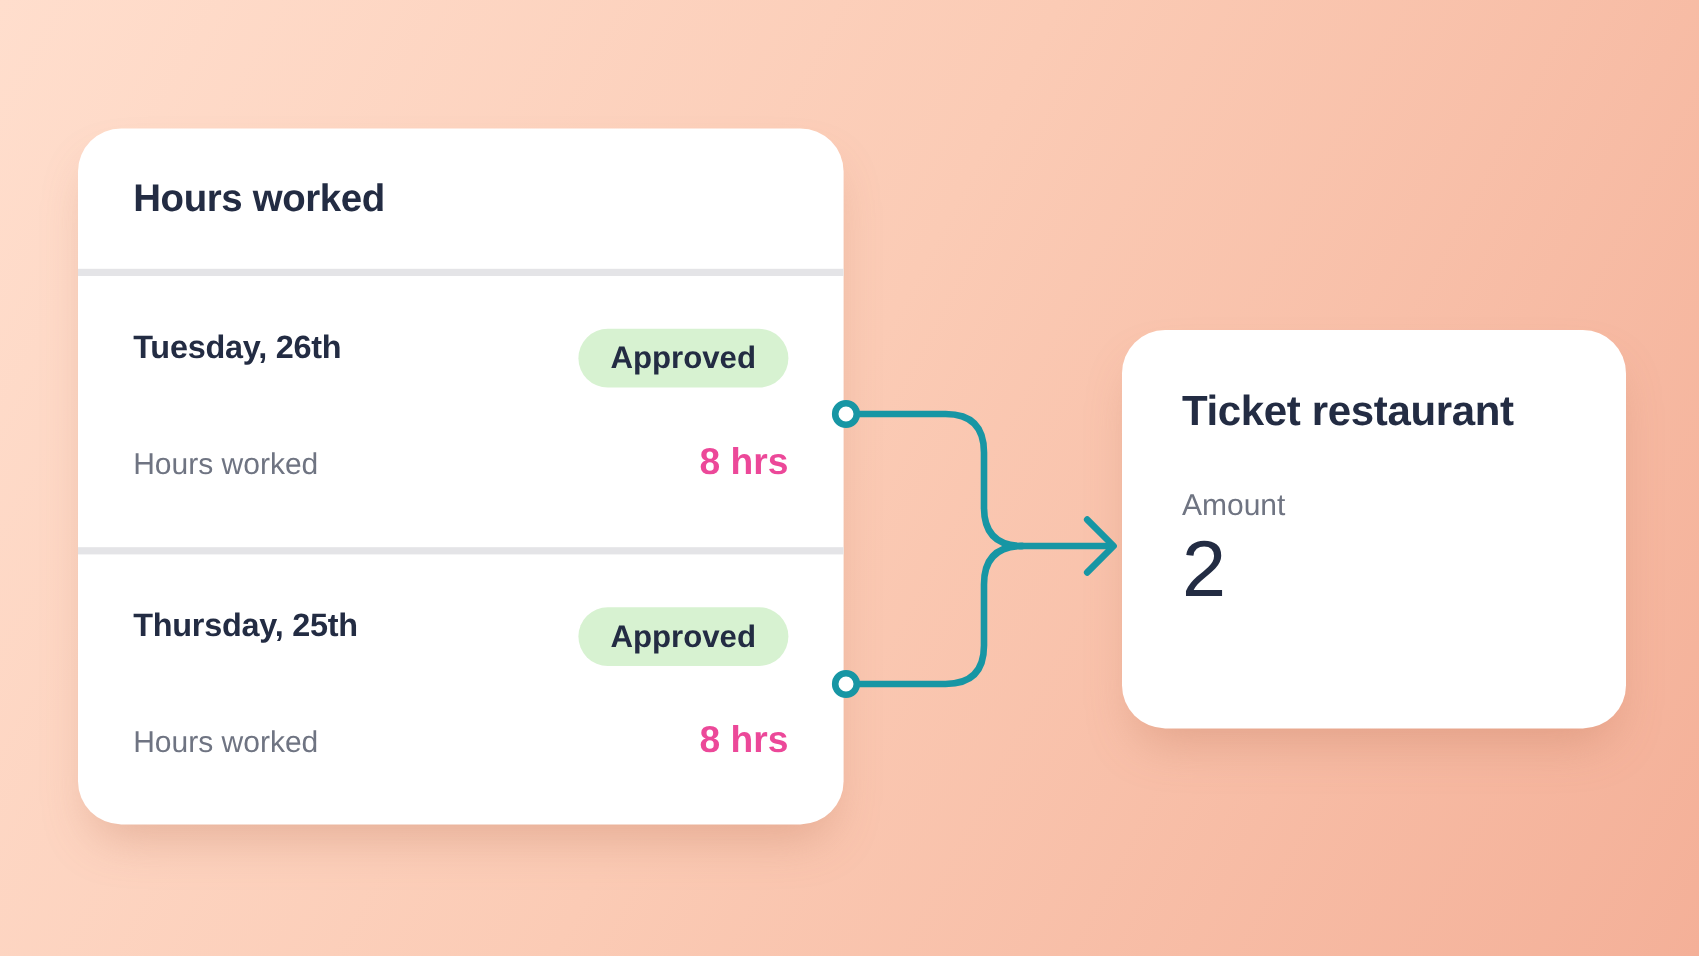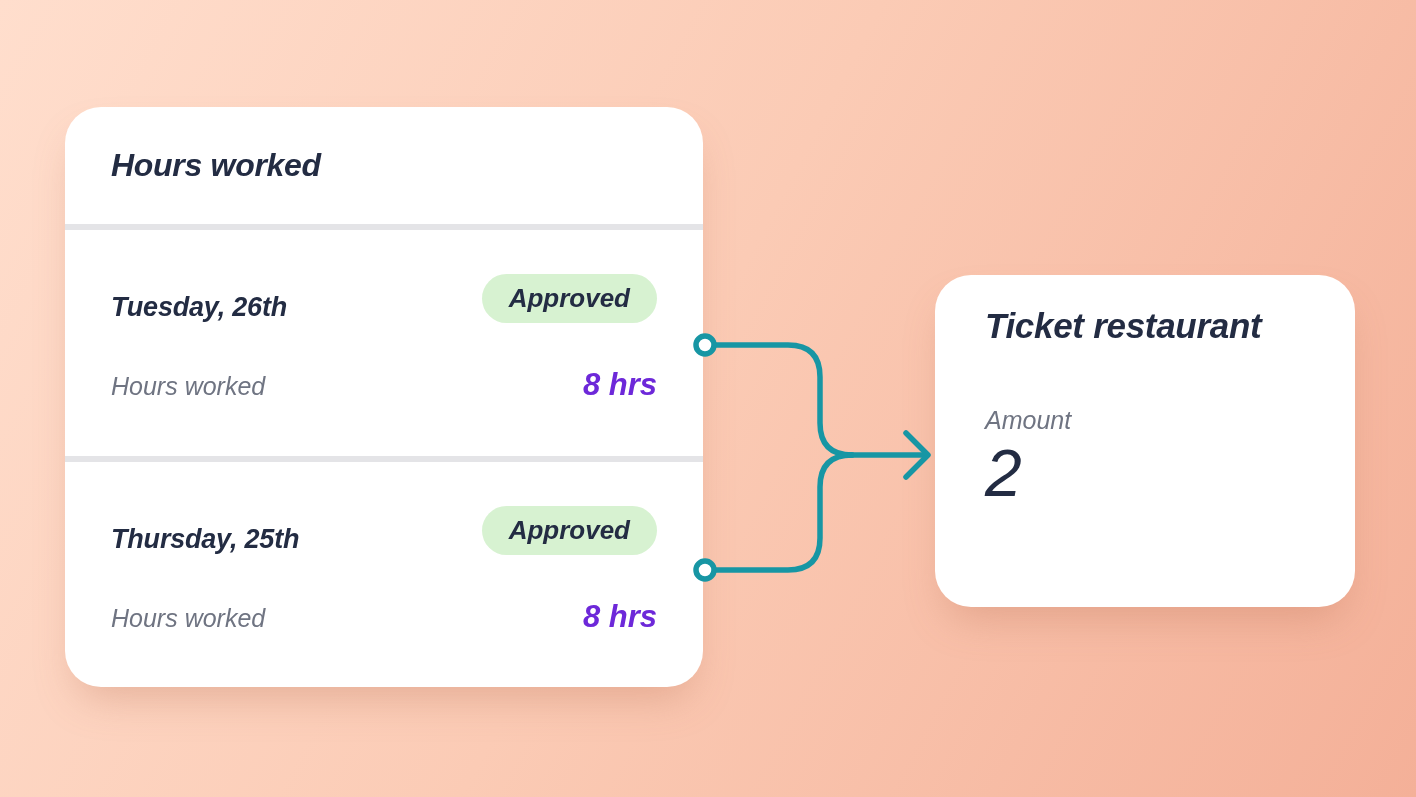--- a/index.html
+++ b/index.html
@@ -6,21 +6,20 @@
     margin: 0;
     padding: 0;
     font-family: "Liberation Sans", sans-serif;
   }
   .stage {
     position: relative;
     width: 1416px;
     height: 797px;
     overflow: hidden;
     background: linear-gradient(118deg, #ffdecd 0%, #fbcbb5 48%, #f4b098 100%);
-    font-style: italic;
   }
   .card {
     position: absolute;
     background: #ffffff;
     border-radius: 36px;
     box-shadow: 0 22px 40px -12px rgba(186, 112, 82, 0.35);
   }
   
   .hours-card {
     left: 65px;
@@ -49,21 +48,21 @@
     background: #e4e4e7;
     flex: 0 0 auto;
   }
   .day-section {
     flex: 1 1 0;
     padding: 44px 46px 0 46px;
     box-sizing: border-box;
   }
   .day-row {
     display: flex;
-    align-items: flex-end;
+    align-items: flex-start;
     justify-content: space-between;
   }
   .day-label {
     font-size: 27px;
     font-weight: 700;
     color: #232c43;
     letter-spacing: -0.2px;
   }
   .badge {
     background: #d7f2d1;
@@ -81,39 +80,39 @@
     margin-top: 44px;
   }
   .metric-label {
     font-size: 25px;
     font-weight: 400;
     color: #6f7482;
   }
   .metric-value {
     font-size: 31px;
     font-weight: 600;
-    color: #6d28d9;
+    color: #ec4899;
   }
   
   .ticket-card {
     left: 935px;
     top: 275px;
     width: 420px;
     height: 332px;
     box-sizing: border-box;
-    padding: 31px 48px 0 50px;
+    padding: 48px 48px 0 50px;
   }
   .ticket-title {
     font-size: 35px;
     font-weight: 700;
     color: #232c43;
     letter-spacing: -0.3px;
   }
   .amount-label {
-    margin-top: 60px;
+    margin-top: 44px;
     font-size: 25px;
     font-weight: 400;
     color: #6f7482;
   }
   .amount-value {
     margin-top: 4px;
     font-size: 66px;
     font-weight: 500;
     color: #232c43;
     line-height: 1.05;

